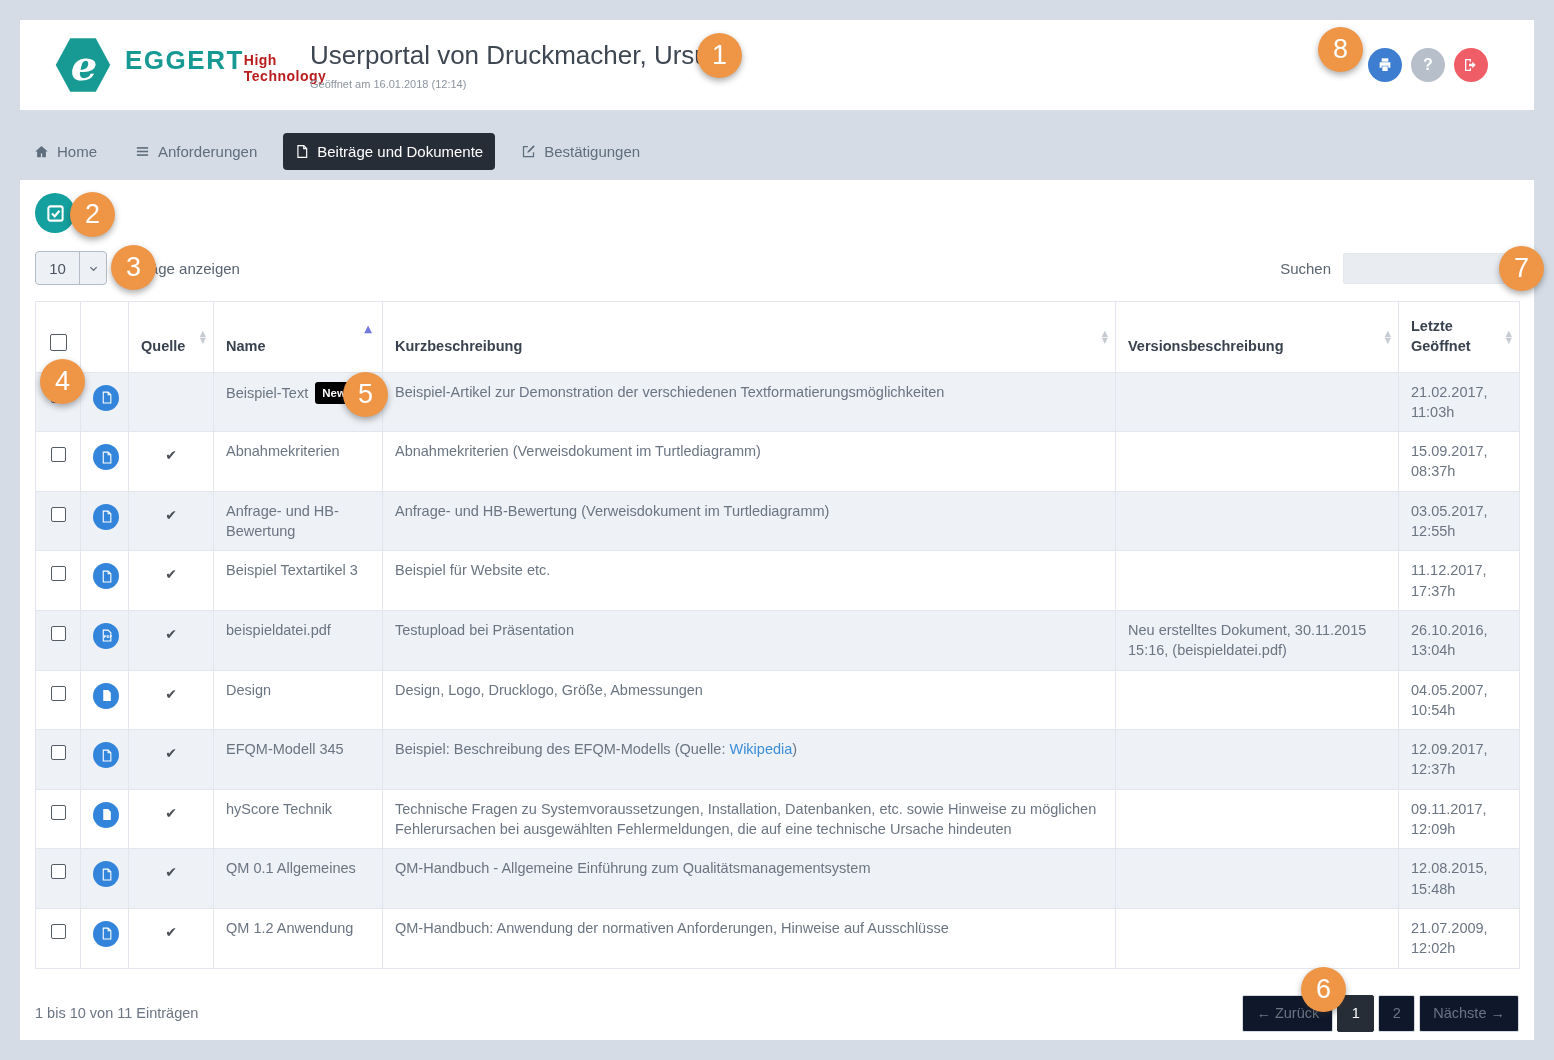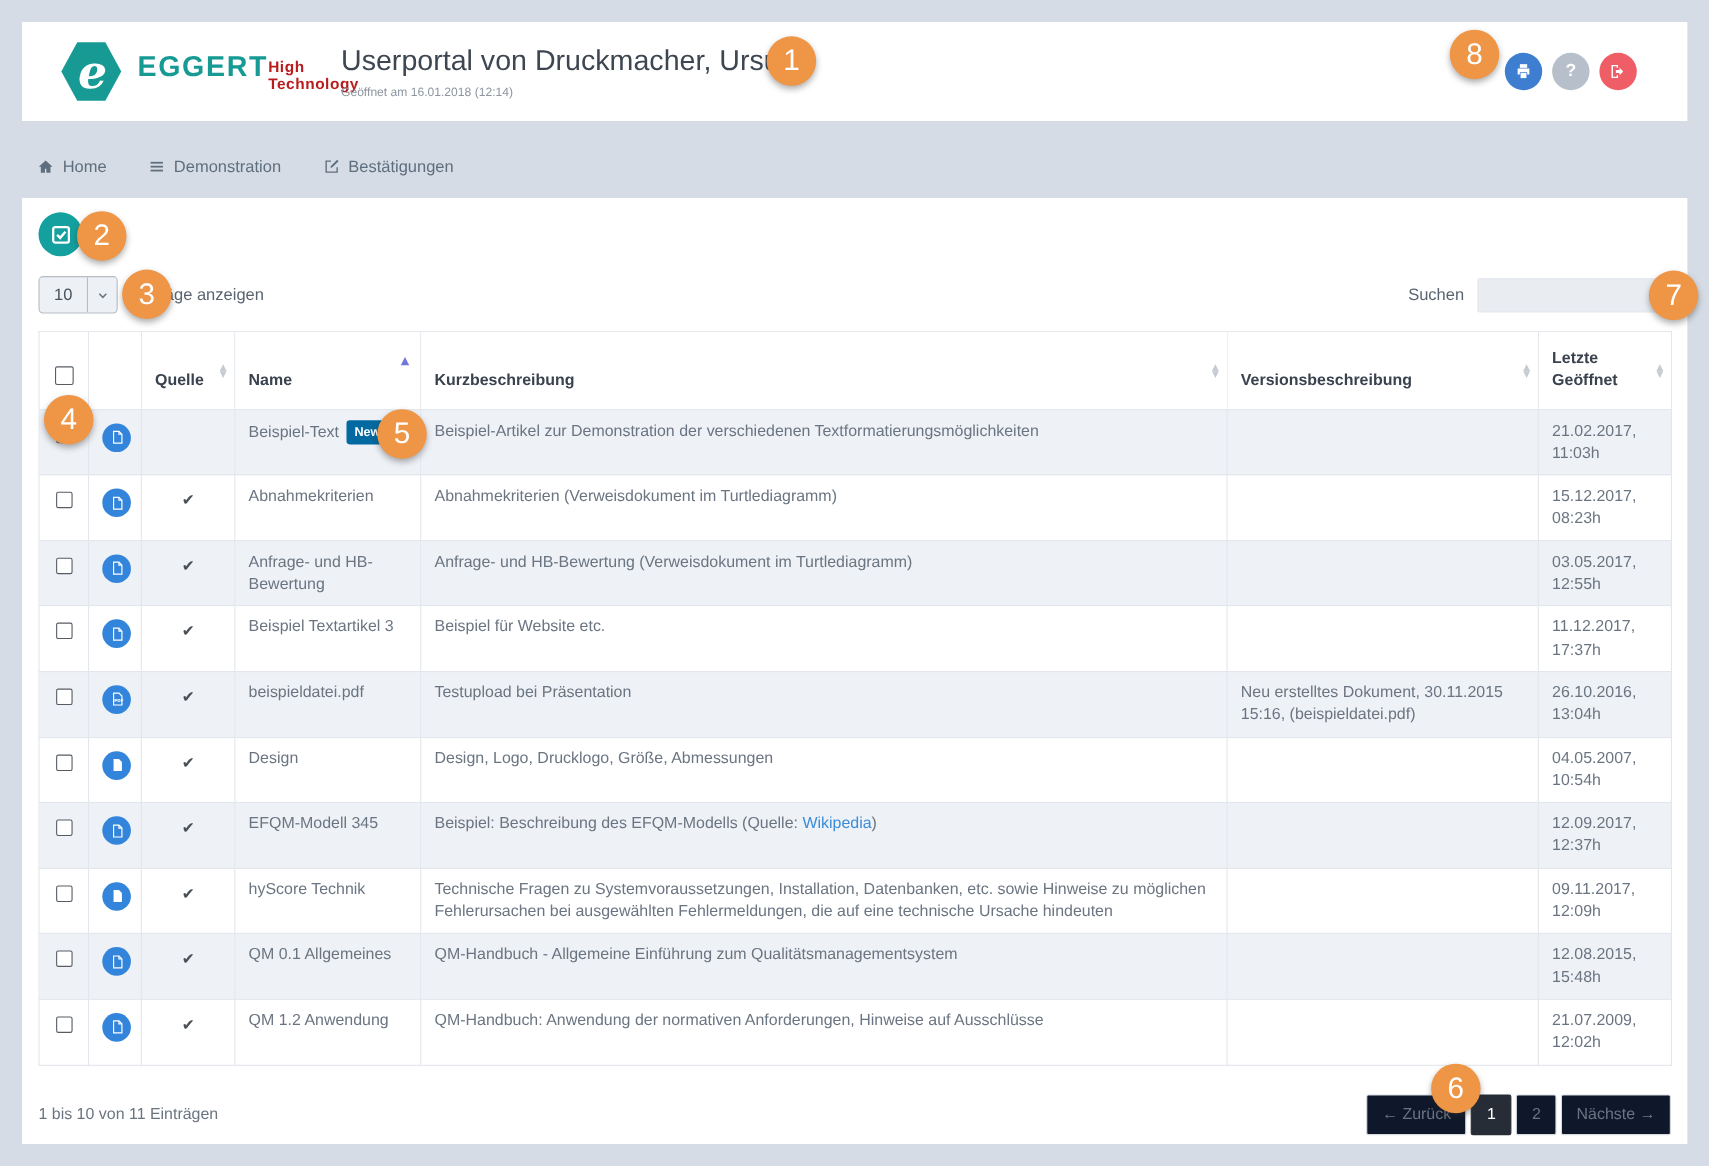--- a/index.html
+++ b/index.html
@@ -89,21 +89,21 @@
     width:26px; height:26px; border-radius:50%; background:#3385db;
     display:inline-flex; align-items:center; justify-content:center; cursor:pointer;
   }
   .doc-circle .v { display:none; line-height:0; }
   .doc-circle.file-outline .v-file-outline { display:block; }
   .doc-circle.file-pdf .v-file-pdf { display:block; }
   .doc-circle.file-solid .v-file-solid { display:block; }
   .check { color:#4a5056; font-size:14px; font-family:"DejaVu Sans",sans-serif; }
   .doc-name { cursor:pointer; }
   .badge-new {
-    display:inline-block; background:#0369a1; color:#fff; font-size:11.5px; font-weight:bold;
+    display:inline-block; background:#000000; color:#fff; font-size:11.5px; font-weight:bold;
     padding:3px 7px; border-radius:3px; margin-left:7px; vertical-align:1px;
   }
   .desc-link { color:#3b8dd8; text-decoration:none; cursor:pointer; }
   .sort-pair {
     position:absolute; right:7px; top:50%; transform:translateY(-50%);
     display:flex; flex-direction:column; color:#c6cbd2; font-size:8px; line-height:7px;
     font-family:"DejaVu Sans",sans-serif; cursor:pointer;
   }
   .sort-asc {
     position:absolute; right:10px; top:20px; color:#7277dd; font-size:10px;
@@ -199,21 +199,30 @@
     <span>Home</span>
   </div>
   <div class="tab">
     <span style="line-height:0;">
       <svg width="15" height="15" viewBox="0 0 24 24" fill="currentColor">
         <rect x="3" y="5" width="18" height="2.6"></rect>
           <rect x="3" y="10.7" width="18" height="2.6"></rect>
           <rect x="3" y="16.4" width="18" height="2.6"></rect>
       </svg>
     </span>
-    <span>Demonstration</span>
+    <span>Anforderungen</span>
+  </div>
+  <div class="tab active">
+    <span style="line-height:0;">
+      <svg width="14" height="15" viewBox="0 0 24 24" fill="none" stroke="currentColor" stroke-width="2">
+        <path d="M5 2h10l5 5v15H5z"></path>
+          <path d="M15 2v5h5"></path>
+      </svg>
+    </span>
+    <span>Beiträge und Dokumente</span>
   </div>
   <div class="tab">
     <span style="line-height:0;">
       <svg width="15" height="15" viewBox="0 0 24 24" fill="none" stroke="currentColor" stroke-width="2">
         <path d="M11 4H4v16h16v-7"></path>
           <path d="M20 2l2 2-9 9-3 1 1-3z" fill="currentColor" stroke="none"></path>
       </svg>
     </span>
     <span>Bestätigungen</span>
   </div>
@@ -335,21 +344,21 @@
       </span>
     </td>
     <td class="col-gelesen"><span class="check">✔</span></td>
     <td class="col-name">
       <span class="doc-name">Abnahmekriterien</span>
     </td>
     <td class="col-desc">
       <span>Abnahmekriterien (Verweisdokument im Turtlediagramm)</span><span></span>
     </td>
     <td class="col-version"></td>
-    <td class="col-changed">15.12.2017, 08:23h</td>
+    <td class="col-changed">15.09.2017, 08:37h</td>
   </tr>
 
   <tr class="striped">
     <td class="col-select"><span class="cb"></span></td>
     <td class="col-type">
       <span class="doc-circle file-outline">
         <span class="v v-file-outline">
           <svg width="13" height="13" viewBox="0 0 24 24" fill="none" stroke="#fff" stroke-width="2">
                   <path d="M6 2h9l5 5v15H6z"></path>
                   <path d="M15 2v5h5"></path>

